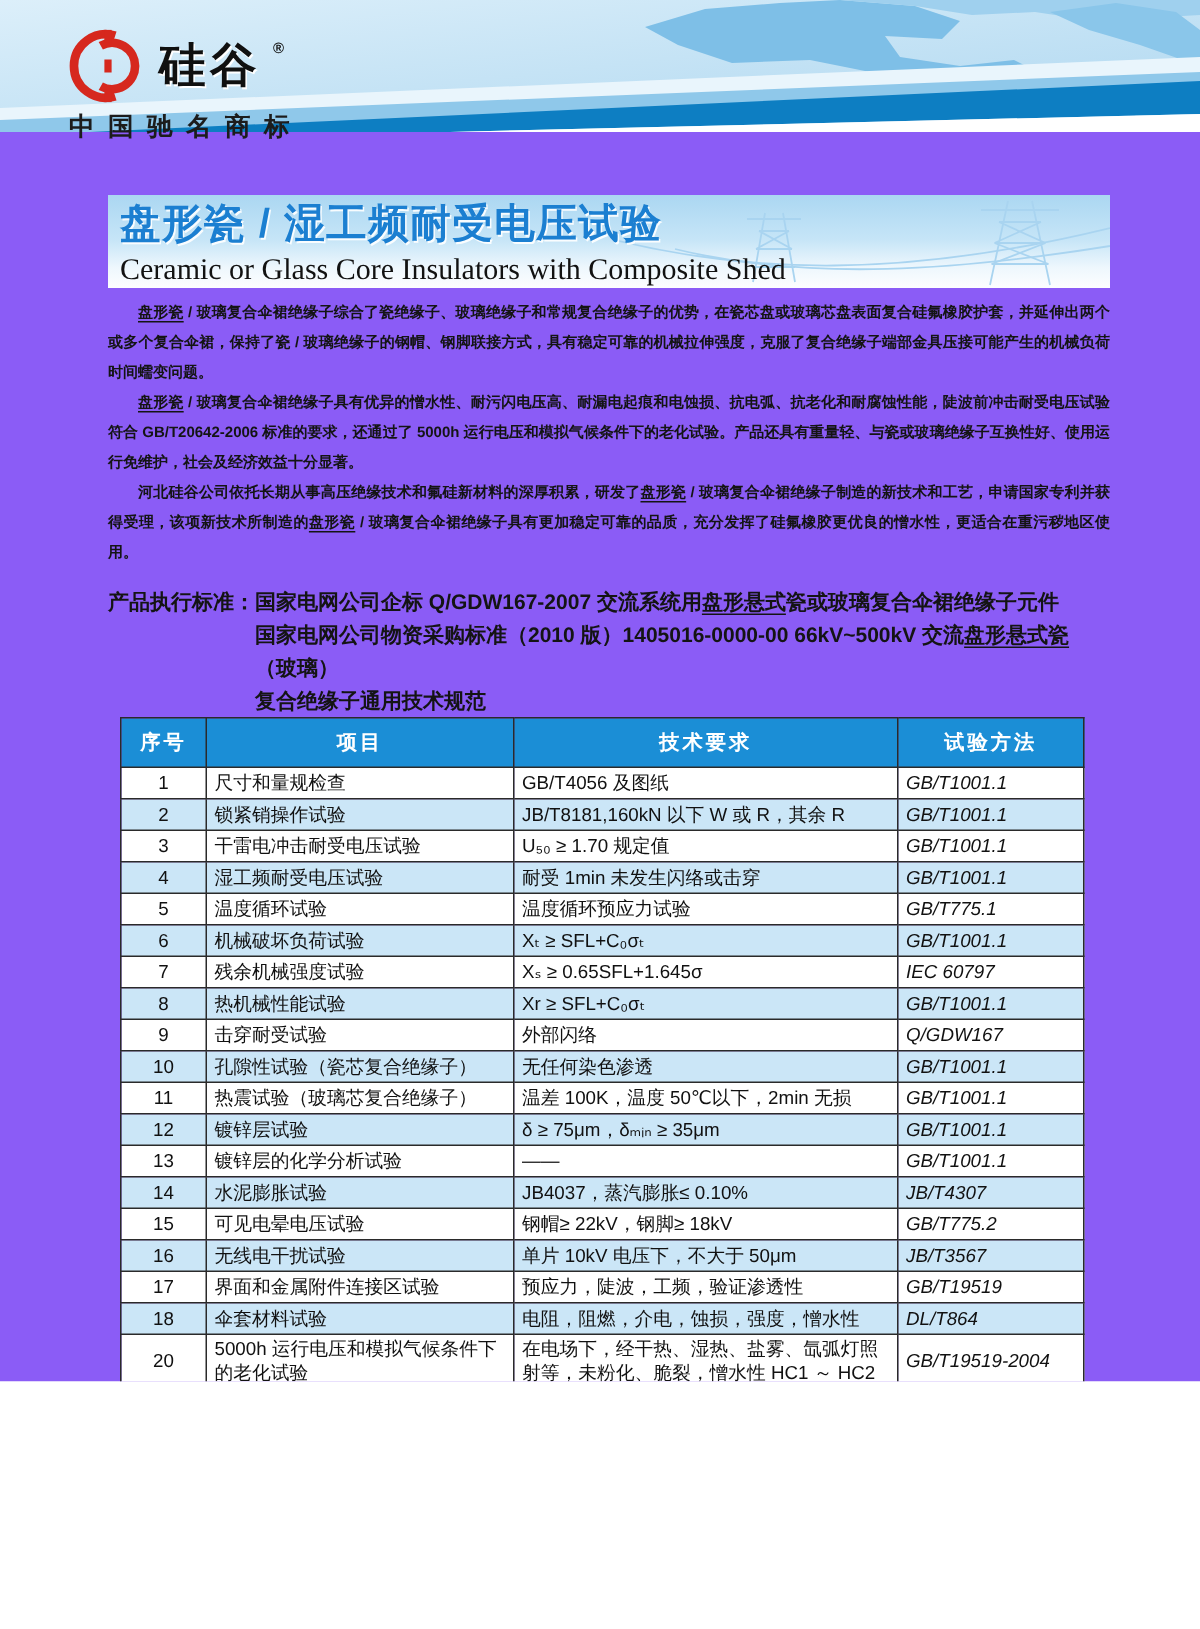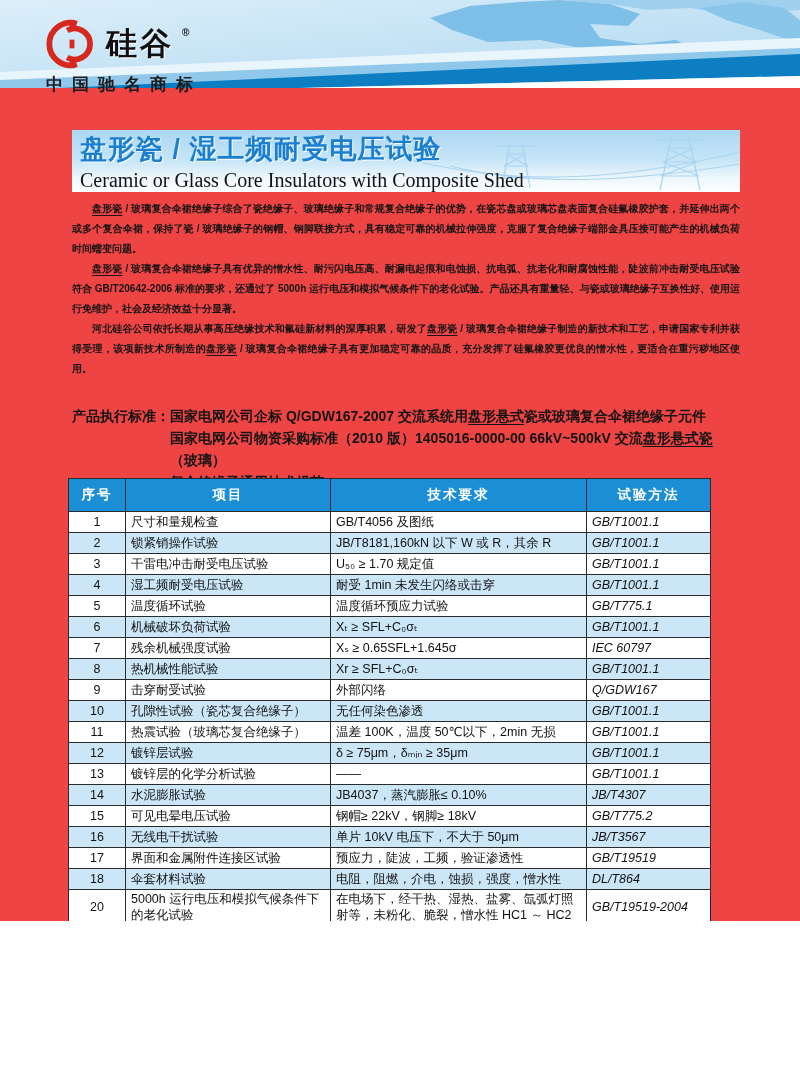--- a/index.html
+++ b/index.html
@@ -1,17 +1,17 @@
 <!DOCTYPE html>
 <html><head>
 <meta charset="utf-8">
 <style>
   html,body{margin:0;padding:0;}
   body{background:#ffffff;}
-  .page{position:relative;width:800px;height:921px;background:#ef4444;overflow:hidden;
+  .page{position:relative;width:800px;height:921px;background:#8b5cf6;overflow:hidden;
         font-family:"Liberation Sans","DejaVu Sans",sans-serif;color:#151515;}
 
   
   .masthead{position:absolute;left:0;top:0;width:800px;height:88px;}
   .masthead svg{display:block;}
   .logo{position:absolute;left:46px;top:18px;display:flex;flex-direction:column;}
   .logo-top{display:flex;align-items:center;gap:8px;}
   .brand-name{font-size:31px;font-weight:bold;color:#101010;letter-spacing:3px;
               text-shadow:1px 1px 0 #ffffff;}
   .reg{font-size:10px;vertical-align:top;position:relative;top:-12px;color:#101010;font-weight:bold;}
@@ -27,27 +27,27 @@
       font-family:"Liberation Serif","DejaVu Serif",serif;
       font-size:20px;font-weight:normal;color:#121212;}
 
   
   .intro{position:absolute;left:72px;top:199px;width:668px;}
   .intro p{margin:0;font-size:10px;line-height:20px;text-align:justify;
            text-indent:2em;font-weight:600;color:#141414;}
   .u{text-decoration:underline;text-underline-offset:3px;}
 
   
-  .std{position:absolute;left:72px;top:405px;width:668px;display:flex;
+  .std{position:absolute;left:72px;top:390px;width:668px;display:flex;
        font-size:14px;line-height:22px;font-weight:600;color:#141414;}
   .std-label{white-space:nowrap;}
   .std-line{white-space:normal;}
 
   
-  table.spec{position:absolute;left:68px;top:478px;width:642px;border-collapse:collapse;
+  table.spec{position:absolute;left:80px;top:478px;width:642px;border-collapse:collapse;
              table-layout:fixed;border-radius:13px;}
   table.spec th{background:#1b8ed6;color:#ffffff;font-size:13.5px;font-weight:600;
                 height:30px;border:1px solid #2a2a2a;letter-spacing:2px;}
   table.spec td{border:1px solid #2a2a2a;font-size:12.5px;line-height:16px;
                 padding:1px 5px;height:18px;background:#ffffff;color:#111;}
   table.spec tbody tr:nth-child(even) td{background:#cbe6f7;}
   table.spec td.c0{text-align:center;}
   table.spec td.c1{text-align:left;}
   table.spec td.c2{text-align:left;}
   table.spec td.c3{text-align:left;font-style:italic;}

